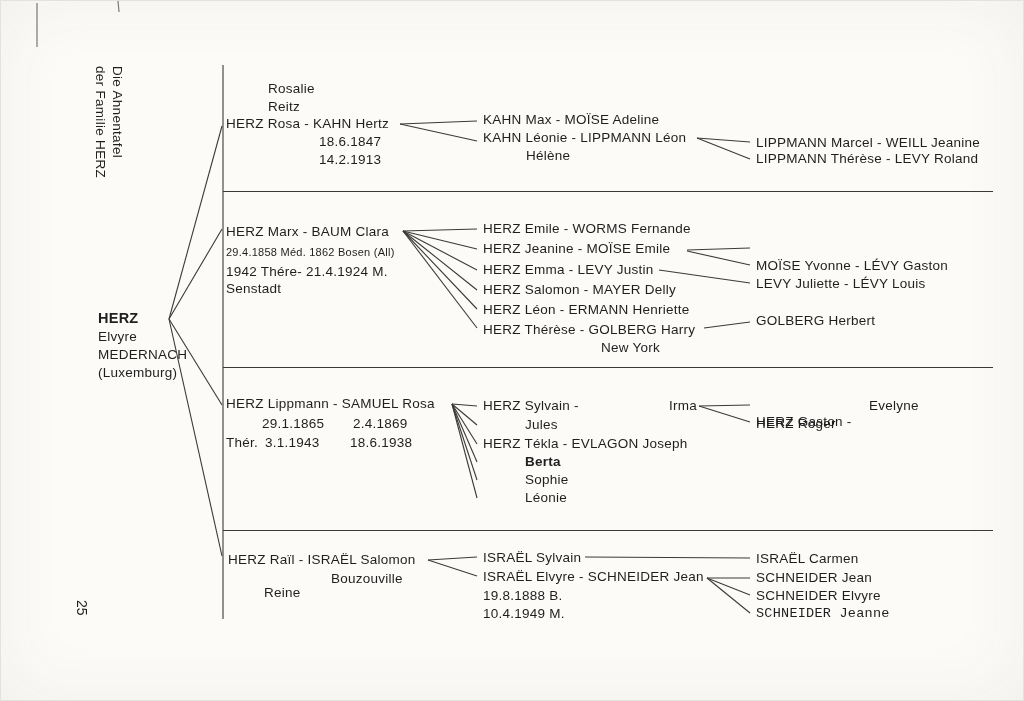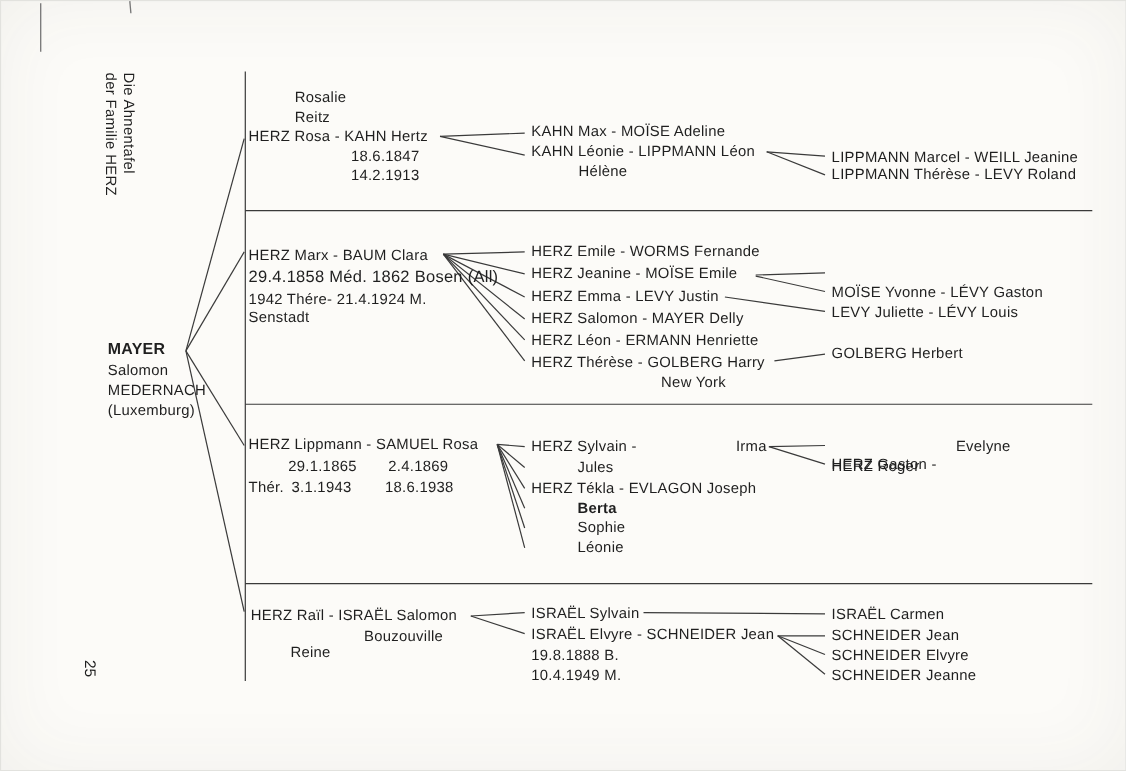--- a/index.html
+++ b/index.html
@@ -92,40 +92,40 @@
     </g>
   </svg>
 
   <div class="vblock" style="left:42px; top:112px; width:130px; height:36px;">
     <div class="ln">Die Ahnentafel</div>
     <div class="ln">der Familie HERZ</div>
   </div>
 
   <div class="vblock" style="left:66px; top:604px; width:28px; height:18px; font-size:14px;">25</div>
 
-  <span class="t bold" style="left:97px; top:308px;">MAYER</span>
-  <span class="t" style="left:97px; top:327px;">Salomon</span>
+  <span class="t bold" style="left:97px; top:308px;">HERZ</span>
+  <span class="t" style="left:97px; top:327px;">Elvyre</span>
   <span class="t" style="left:97px; top:345px;">MEDERNACH</span>
   <span class="t" style="left:97px; top:363px;">(Luxemburg)</span>
 
   <span class="t" style="left:267px; top:79px;">Rosalie</span>
   <span class="t" style="left:267px; top:97px;">Reitz</span>
   <span class="t" style="left:225px; top:114px;">HERZ Rosa - KAHN Hertz</span>
   <span class="t" style="left:318px; top:132px;">18.6.1847</span>
   <span class="t" style="left:318px; top:150px;">14.2.1913</span>
 
   <span class="t" style="left:482px; top:110px;">KAHN Max - MOÏSE Adeline</span>
   <span class="t" style="left:482px; top:128px;">KAHN Léonie - LIPPMANN Léon</span>
   <span class="t" style="left:525px; top:146px;">Hélène</span>
 
   <span class="t" style="left:755px; top:133px;">LIPPMANN Marcel - WEILL Jeanine</span>
   <span class="t" style="left:755px; top:149px;">LIPPMANN Thérèse - LEVY Roland</span>
 
   <span class="t" style="left:225px; top:222px;">HERZ Marx - BAUM Clara</span>
-  <span class="t" style="left:225px; top:242px; font-size:15px;">29.4.1858 Méd. 1862 Bosen (All)</span>
+  <span class="t" style="left:225px; top:242px; font-size:11px;">29.4.1858 Méd. 1862 Bosen (All)</span>
   <span class="t" style="left:225px; top:262px;">1942 Thére- 21.4.1924 M.</span>
   <span class="t" style="left:225px; top:279px;">Senstadt</span>
 
   <span class="t" style="left:482px; top:219px;">HERZ Emile - WORMS Fernande</span>
   <span class="t" style="left:482px; top:239px;">HERZ Jeanine - MOÏSE Emile</span>
   <span class="t" style="left:482px; top:260px;text-align:right;">HERZ Emma - LEVY Justin</span>
   <span class="t" style="left:482px; top:280px;">HERZ Salomon - MAYER Delly</span>
   <span class="t" style="left:482px; top:300px;">HERZ Léon - ERMANN Henriette</span>
   <span class="t" style="left:482px; top:320px;">HERZ Thérèse - GOLBERG Harry</span>
   <span class="t" style="left:600px; top:338px;">New York</span>
@@ -158,15 +158,15 @@
   <span class="t" style="left:330px; top:569px;text-align:right;">Bouzouville</span>
 
   <span class="t" style="left:482px; top:548px;">ISRAËL Sylvain</span>
   <span class="t" style="left:482px; top:567px;">ISRAËL Elvyre - SCHNEIDER Jean</span>
   <span class="t" style="left:482px; top:586px;">19.8.1888 B.</span>
   <span class="t" style="left:482px; top:604px;">10.4.1949 M.</span>
 
   <span class="t" style="left:755px; top:549px;">ISRAËL Carmen</span>
   <span class="t" style="left:755px; top:568px;">SCHNEIDER Jean</span>
   <span class="t" style="left:755px; top:586px;">SCHNEIDER Elvyre</span>
-  <span class="t" style="left:755px; top:604px;">SCHNEIDER Jeanne</span>
+  <span class="t" style="left:755px; top:604px;font-family:Liberation Mono, monospace;">SCHNEIDER Jeanne</span>
 
 </div>
 
 </body></html>

